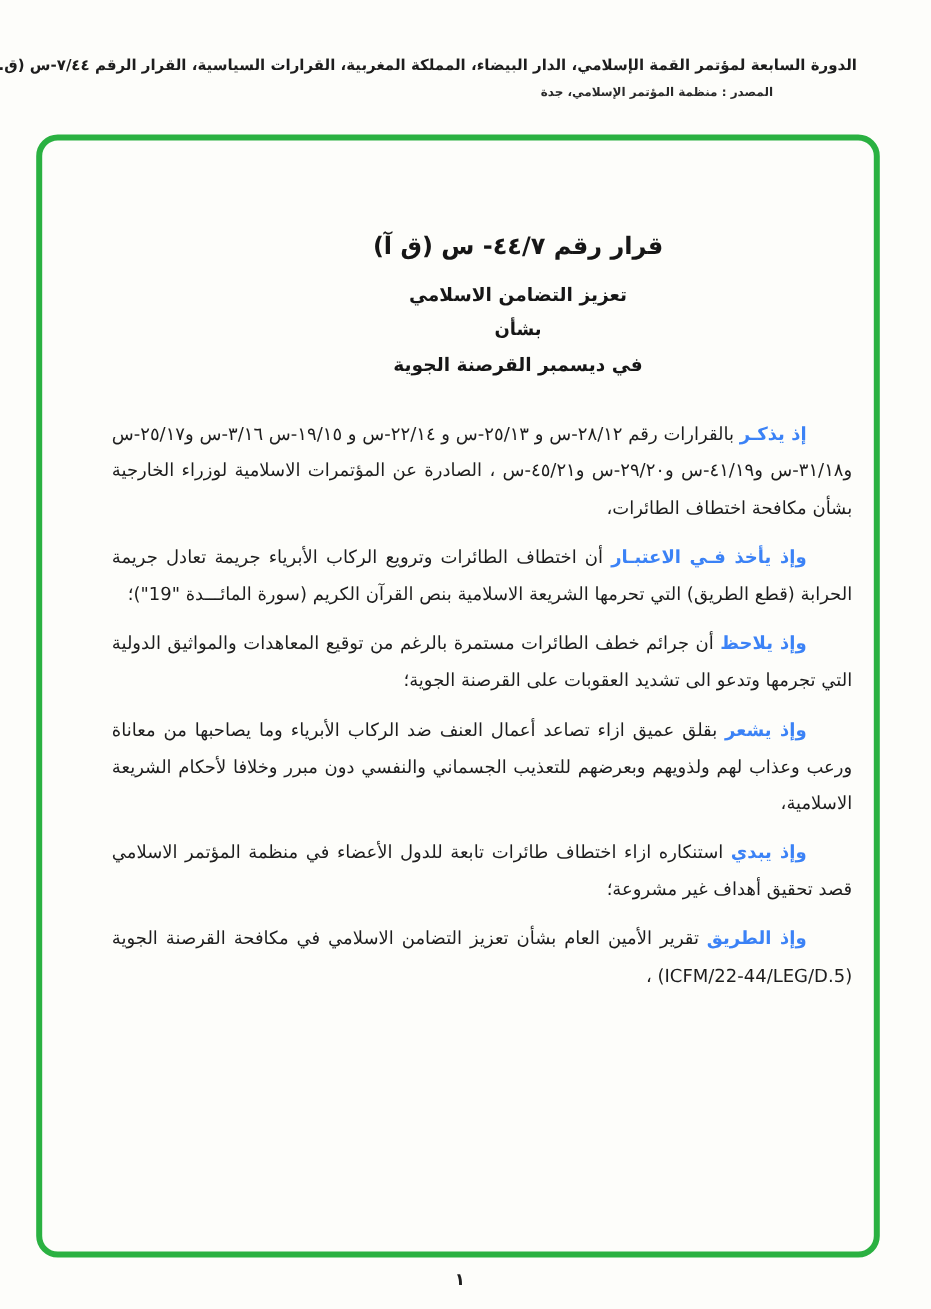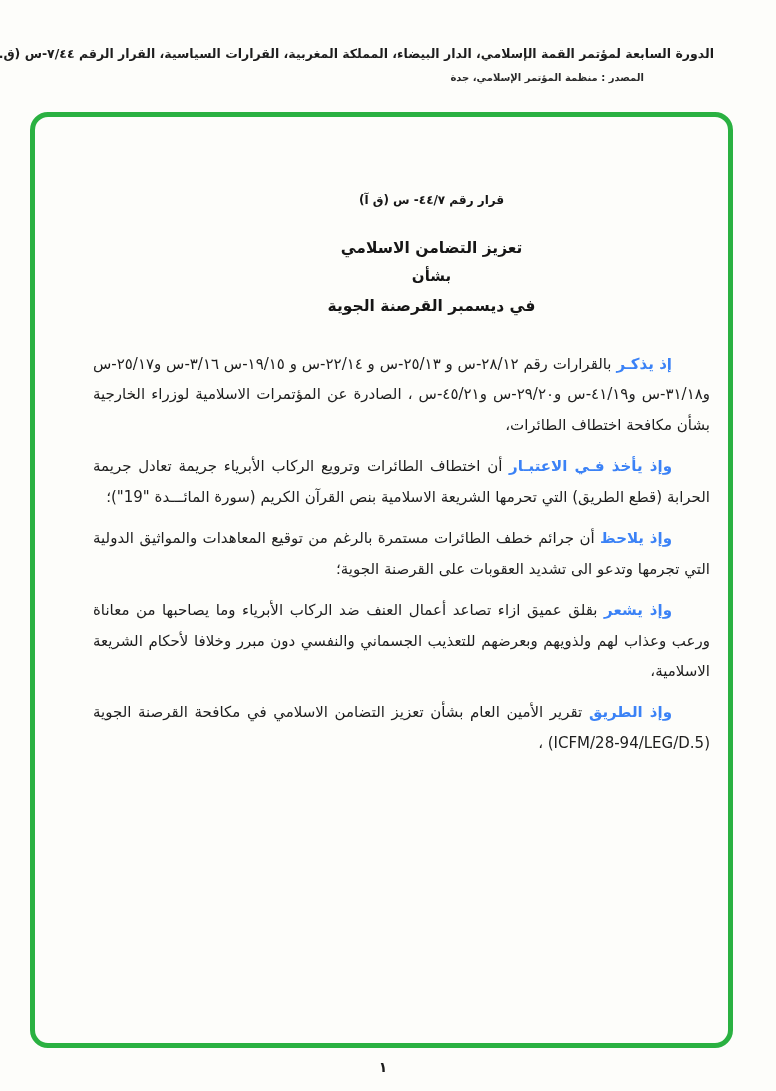--- a/index.html
+++ b/index.html
@@ -38,21 +38,21 @@
     border-radius:18px;
     box-sizing:border-box;
     padding:76px 18px 16px 58px;
   }
   
   .title-block{
     text-align:center;
     margin:0 110px 34px 170px;
   }
   .title-line{font-weight:bold;color:#161616;}
-  .t0{font-size:12px;margin-bottom:32px;letter-spacing:0.5px;}
+  .t0{font-size:20px;margin-bottom:20px;letter-spacing:0.5px;}
   .t1{font-size:15px;margin-bottom:12px;}
   .t2{font-size:15.5px;margin-bottom:10px;}
   .t3{font-size:15.5px;}
   
   .body-text{
     font-size:15px;
     line-height:2.03;
     text-align:justify;
     text-justify:inter-word;
   }
@@ -85,20 +85,21 @@
       <div class="title-line t2">تعزيز التضامن الاسلامي</div>
       <div class="title-line t1">بشأن</div>
       <div class="title-line t3">في ديسمبر القرصنة الجوية</div>
     </div>
 
     <div class="body-text">
       <p class="para"><strong class="lead">إذ يذكـر</strong><span> بالقرارات رقم ٢٨/١٢-س و ٢٥/١٣-س و ٢٢/١٤-س و ١٩/١٥-س ٣/١٦-س و٢٥/١٧-س و٣١/١٨-س و٤١/١٩-س و٢٩/٢٠-س و٤٥/٢١-س ، الصادرة عن المؤتمرات الاسلامية لوزراء الخارجية بشأن مكافحة اختطاف الطائرات،</span></p>
       <p class="para"><strong class="lead">وإذ يأخذ فـي الاعتبـار</strong><span> أن اختطاف الطائرات وترويع الركاب الأبرياء جريمة تعادل جريمة الحرابة (قطع الطريق) التي تحرمها الشريعة الاسلامية بنص القرآن الكريم (سورة المائـــدة "19")؛</span></p>
       <p class="para"><strong class="lead">وإذ يلاحظ</strong><span> أن جرائم خطف الطائرات مستمرة بالرغم من توقيع المعاهدات والمواثيق الدولية التي تجرمها وتدعو الى تشديد العقوبات على القرصنة الجوية؛</span></p>
       <p class="para"><strong class="lead">وإذ يشعر</strong><span> بقلق عميق ازاء تصاعد أعمال العنف ضد الركاب الأبرياء وما يصاحبها من معاناة ورعب وعذاب لهم ولذويهم وبعرضهم للتعذيب الجسماني والنفسي دون مبرر وخلافا لأحكام الشريعة الاسلامية،</span></p>
-      <p class="para"><strong class="lead">وإذ الطريق</strong><span> تقرير الأمين العام بشأن تعزيز التضامن الاسلامي في مكافحة القرصنة الجوية (ICFM/28-94/LEG/D.5) ،</span></p>
+      <p class="para"><strong class="lead">وإذ يبدي</strong><span> استنكاره ازاء اختطاف طائرات تابعة للدول الأعضاء في منظمة المؤتمر الاسلامي قصد تحقيق أهداف غير مشروعة؛</span></p>
+      <p class="para"><strong class="lead">وإذ الطريق</strong><span> تقرير الأمين العام بشأن تعزيز التضامن الاسلامي في مكافحة القرصنة الجوية (ICFM/22-44/LEG/D.5) ،</span></p>
     </div>
 
   </div>
 
   <div class="page-number">١</div>
 
 </div>
 
 </body></html>

